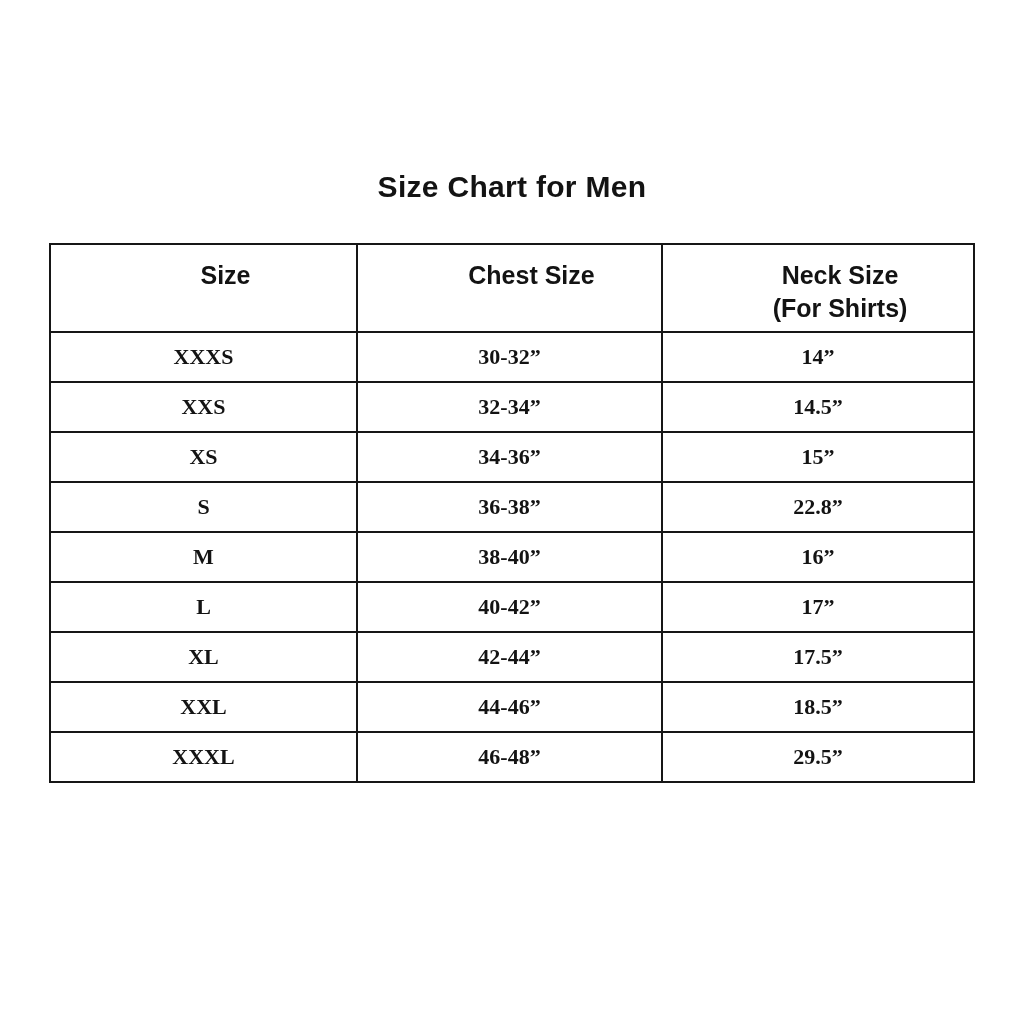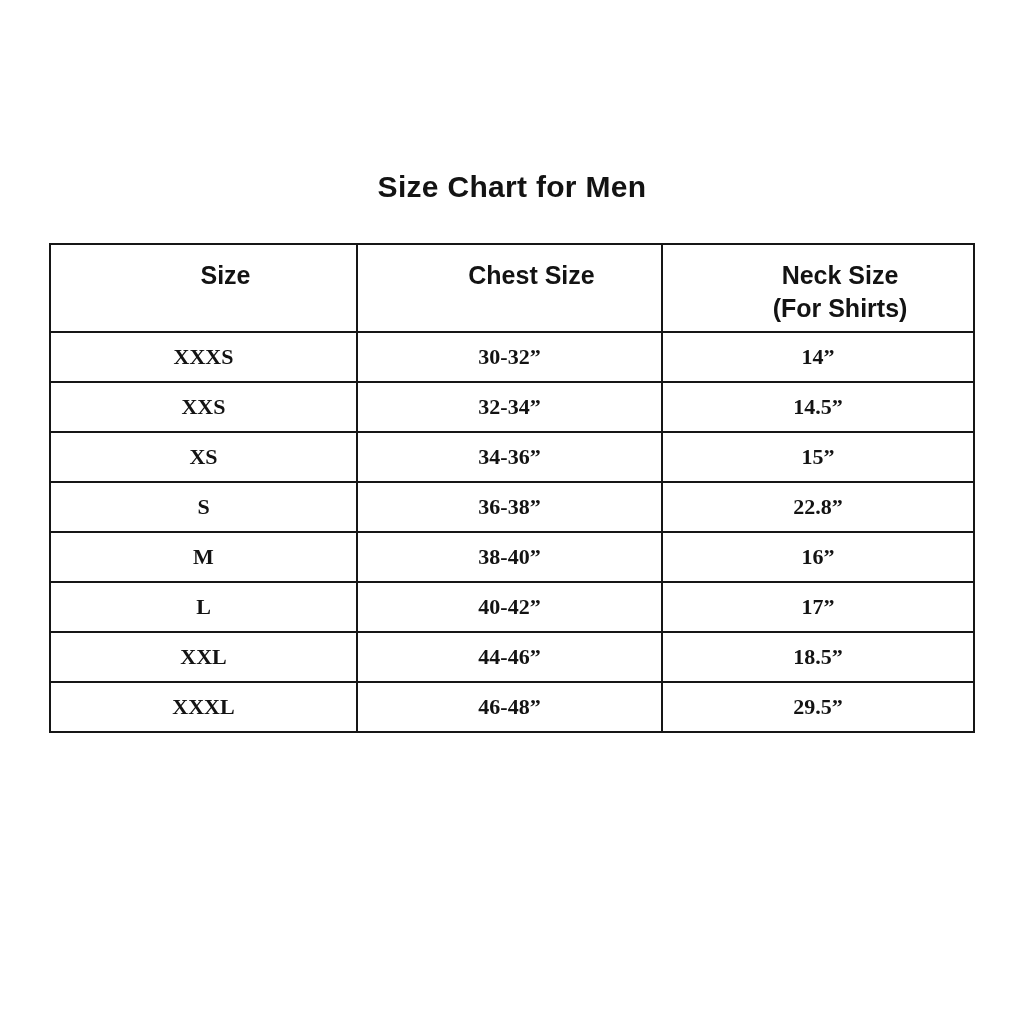--- a/index.html
+++ b/index.html
@@ -111,20 +111,25 @@
         <td>M</td>
         <td>38-40”</td>
         <td>16”</td>
       </tr>
       <tr>
         <td>L</td>
         <td>40-42”</td>
         <td>17”</td>
       </tr>
       <tr>
+        <td>XL</td>
+        <td>42-44”</td>
+        <td>17.5”</td>
+      </tr>
+      <tr>
         <td>XXL</td>
         <td>44-46”</td>
         <td>18.5”</td>
       </tr>
       <tr>
         <td>XXXL</td>
         <td>46-48”</td>
         <td>29.5”</td>
       </tr>
     </tbody>

